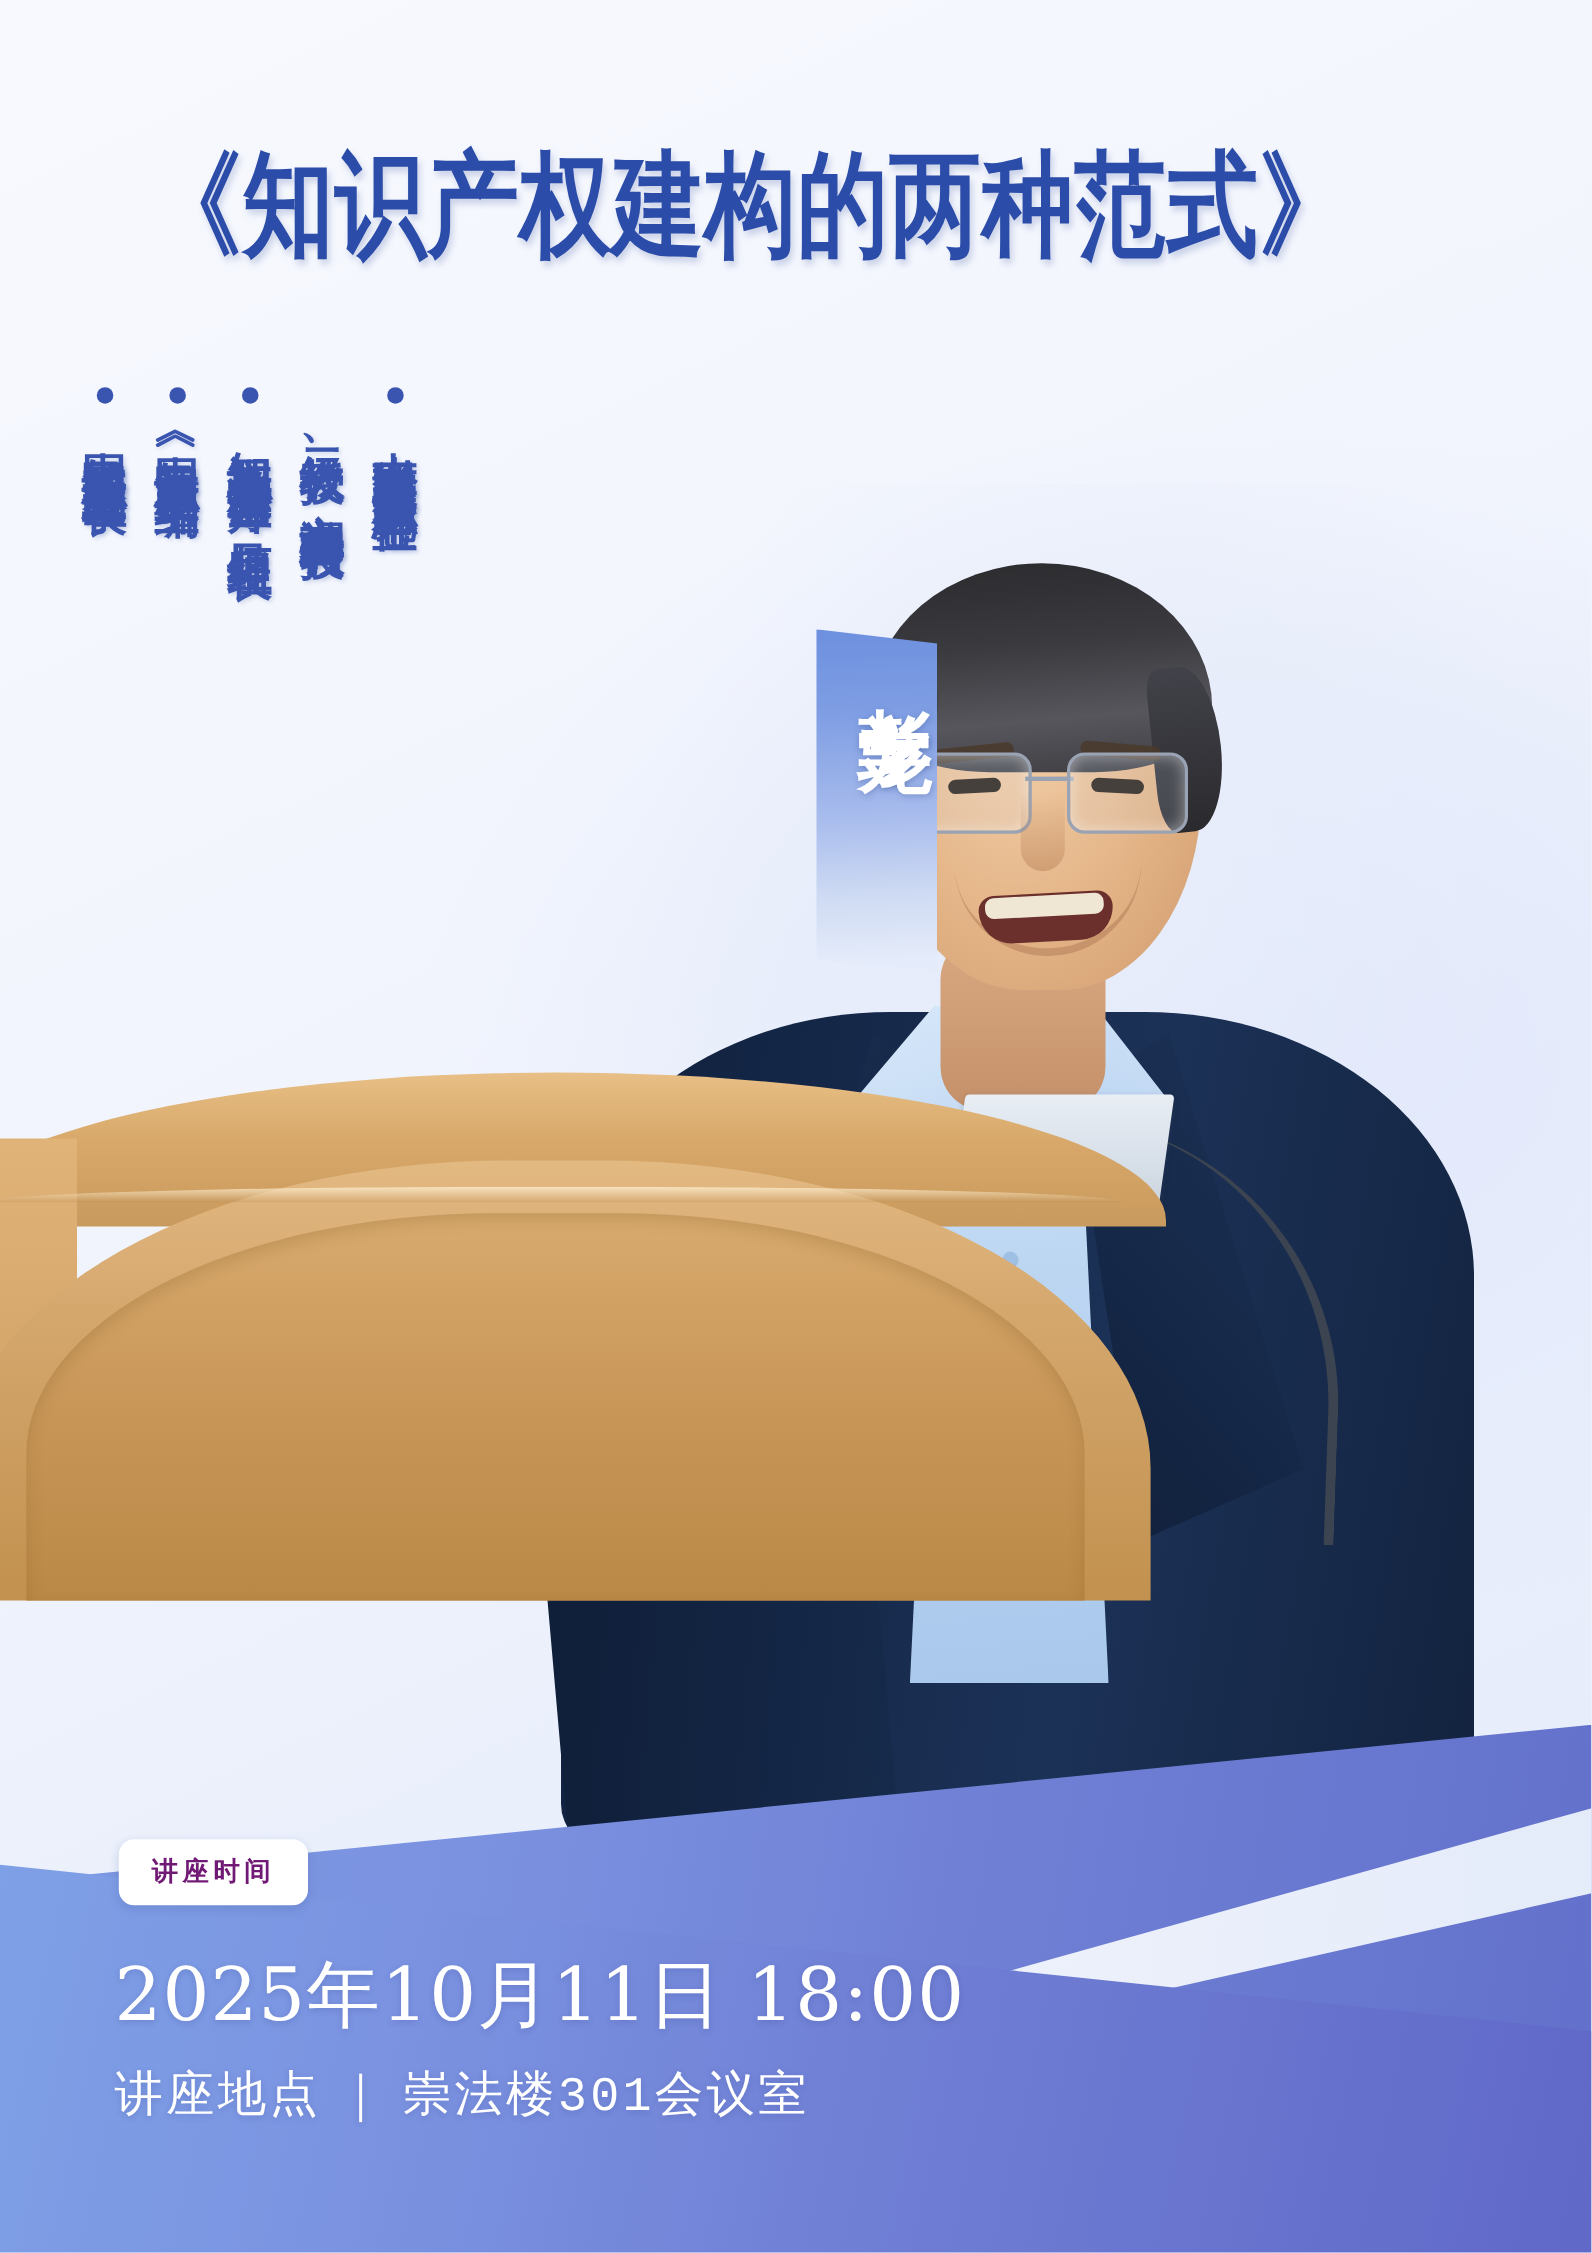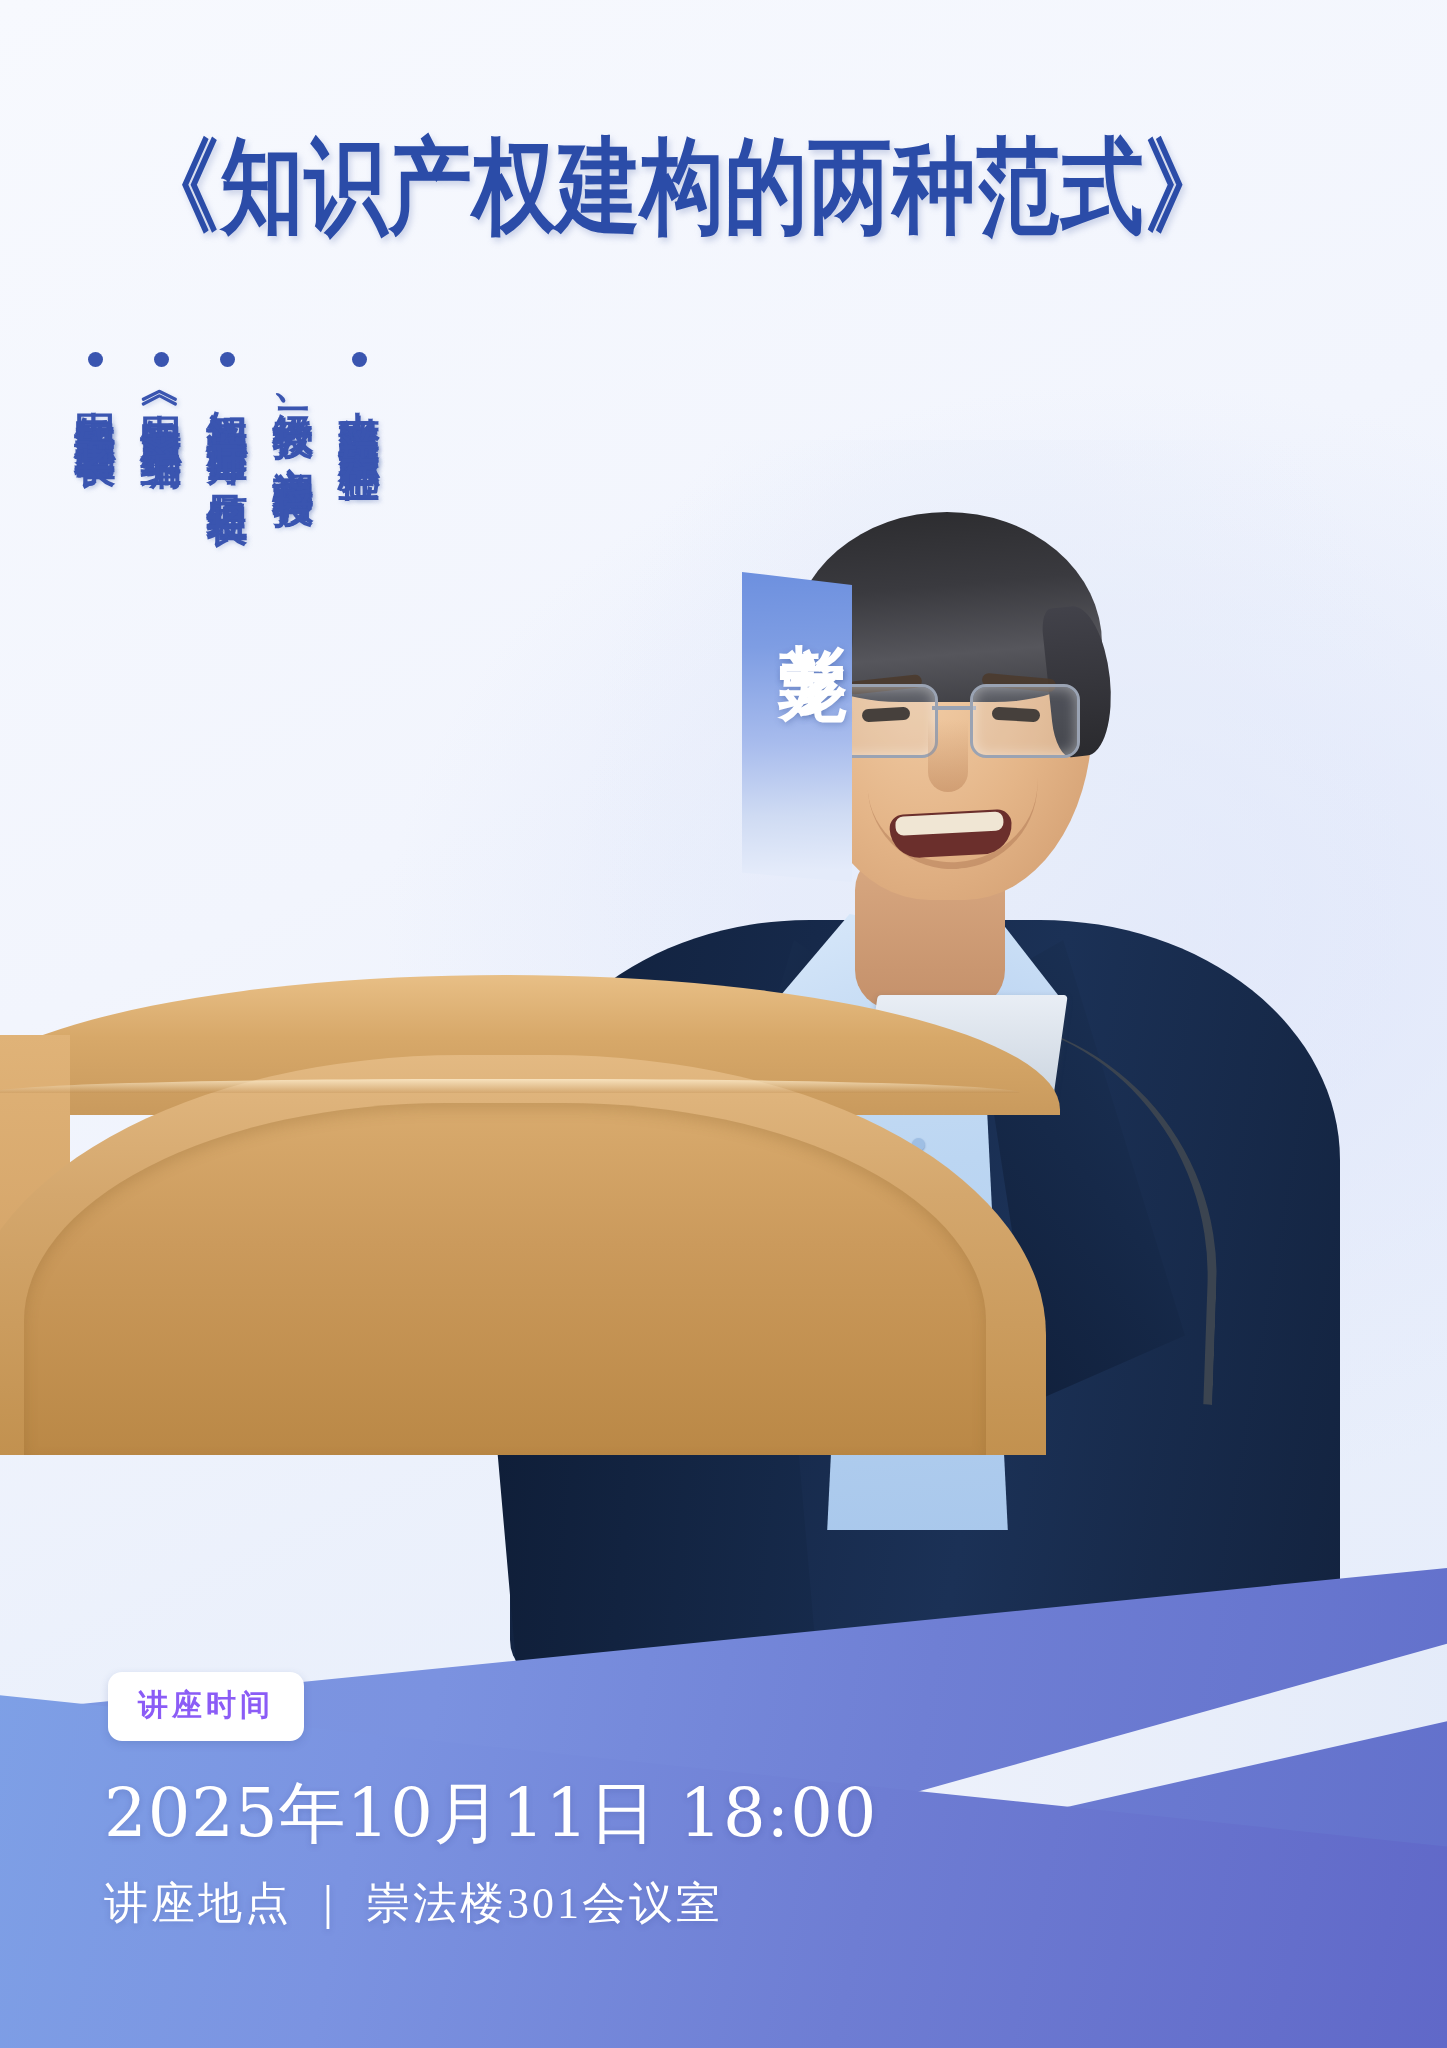--- a/index.html
+++ b/index.html
@@ -299,37 +299,37 @@
   .bottom-content{
     position:absolute;left:0;right:0;bottom:0;height:420px;z-index:13;
   }
   .pill{
     position:absolute;left:108px;top:44px;
     background:#ffffff;
     border-radius:14px;
     padding:13px 30px 15px 30px;
     font-family:"DejaVu Sans","Liberation Sans",sans-serif;
     font-weight:bold;
-    font-size:30px;
+    font-size:24px;
     letter-spacing:4px;
-    color:#8b5cf6;
+    color:#701a75;
     box-shadow:0 3px 9px rgba(50,70,140,.18);
   }
   .datetime{
     position:absolute;left:104px;top:140px;
     font-family:"DejaVu Serif","Liberation Serif",serif;
     font-size:67px;
     letter-spacing:1px;
     color:#ffffff;
     white-space:nowrap;
     text-shadow:0 2px 6px rgba(45,60,130,.22);
   }
   .venue{
     position:absolute;left:104px;top:246px;
-    font-family:Liberation Serif, serif;
+    font-family:Liberation Mono, monospace;
     font-size:44px;
     letter-spacing:3px;
     color:#ffffff;
     white-space:nowrap;
     text-shadow:0 2px 6px rgba(45,60,130,.22);
   }
   .venue .sep{padding:0 14px;font-weight:300;}
 </style>
 </head>
 <body>

